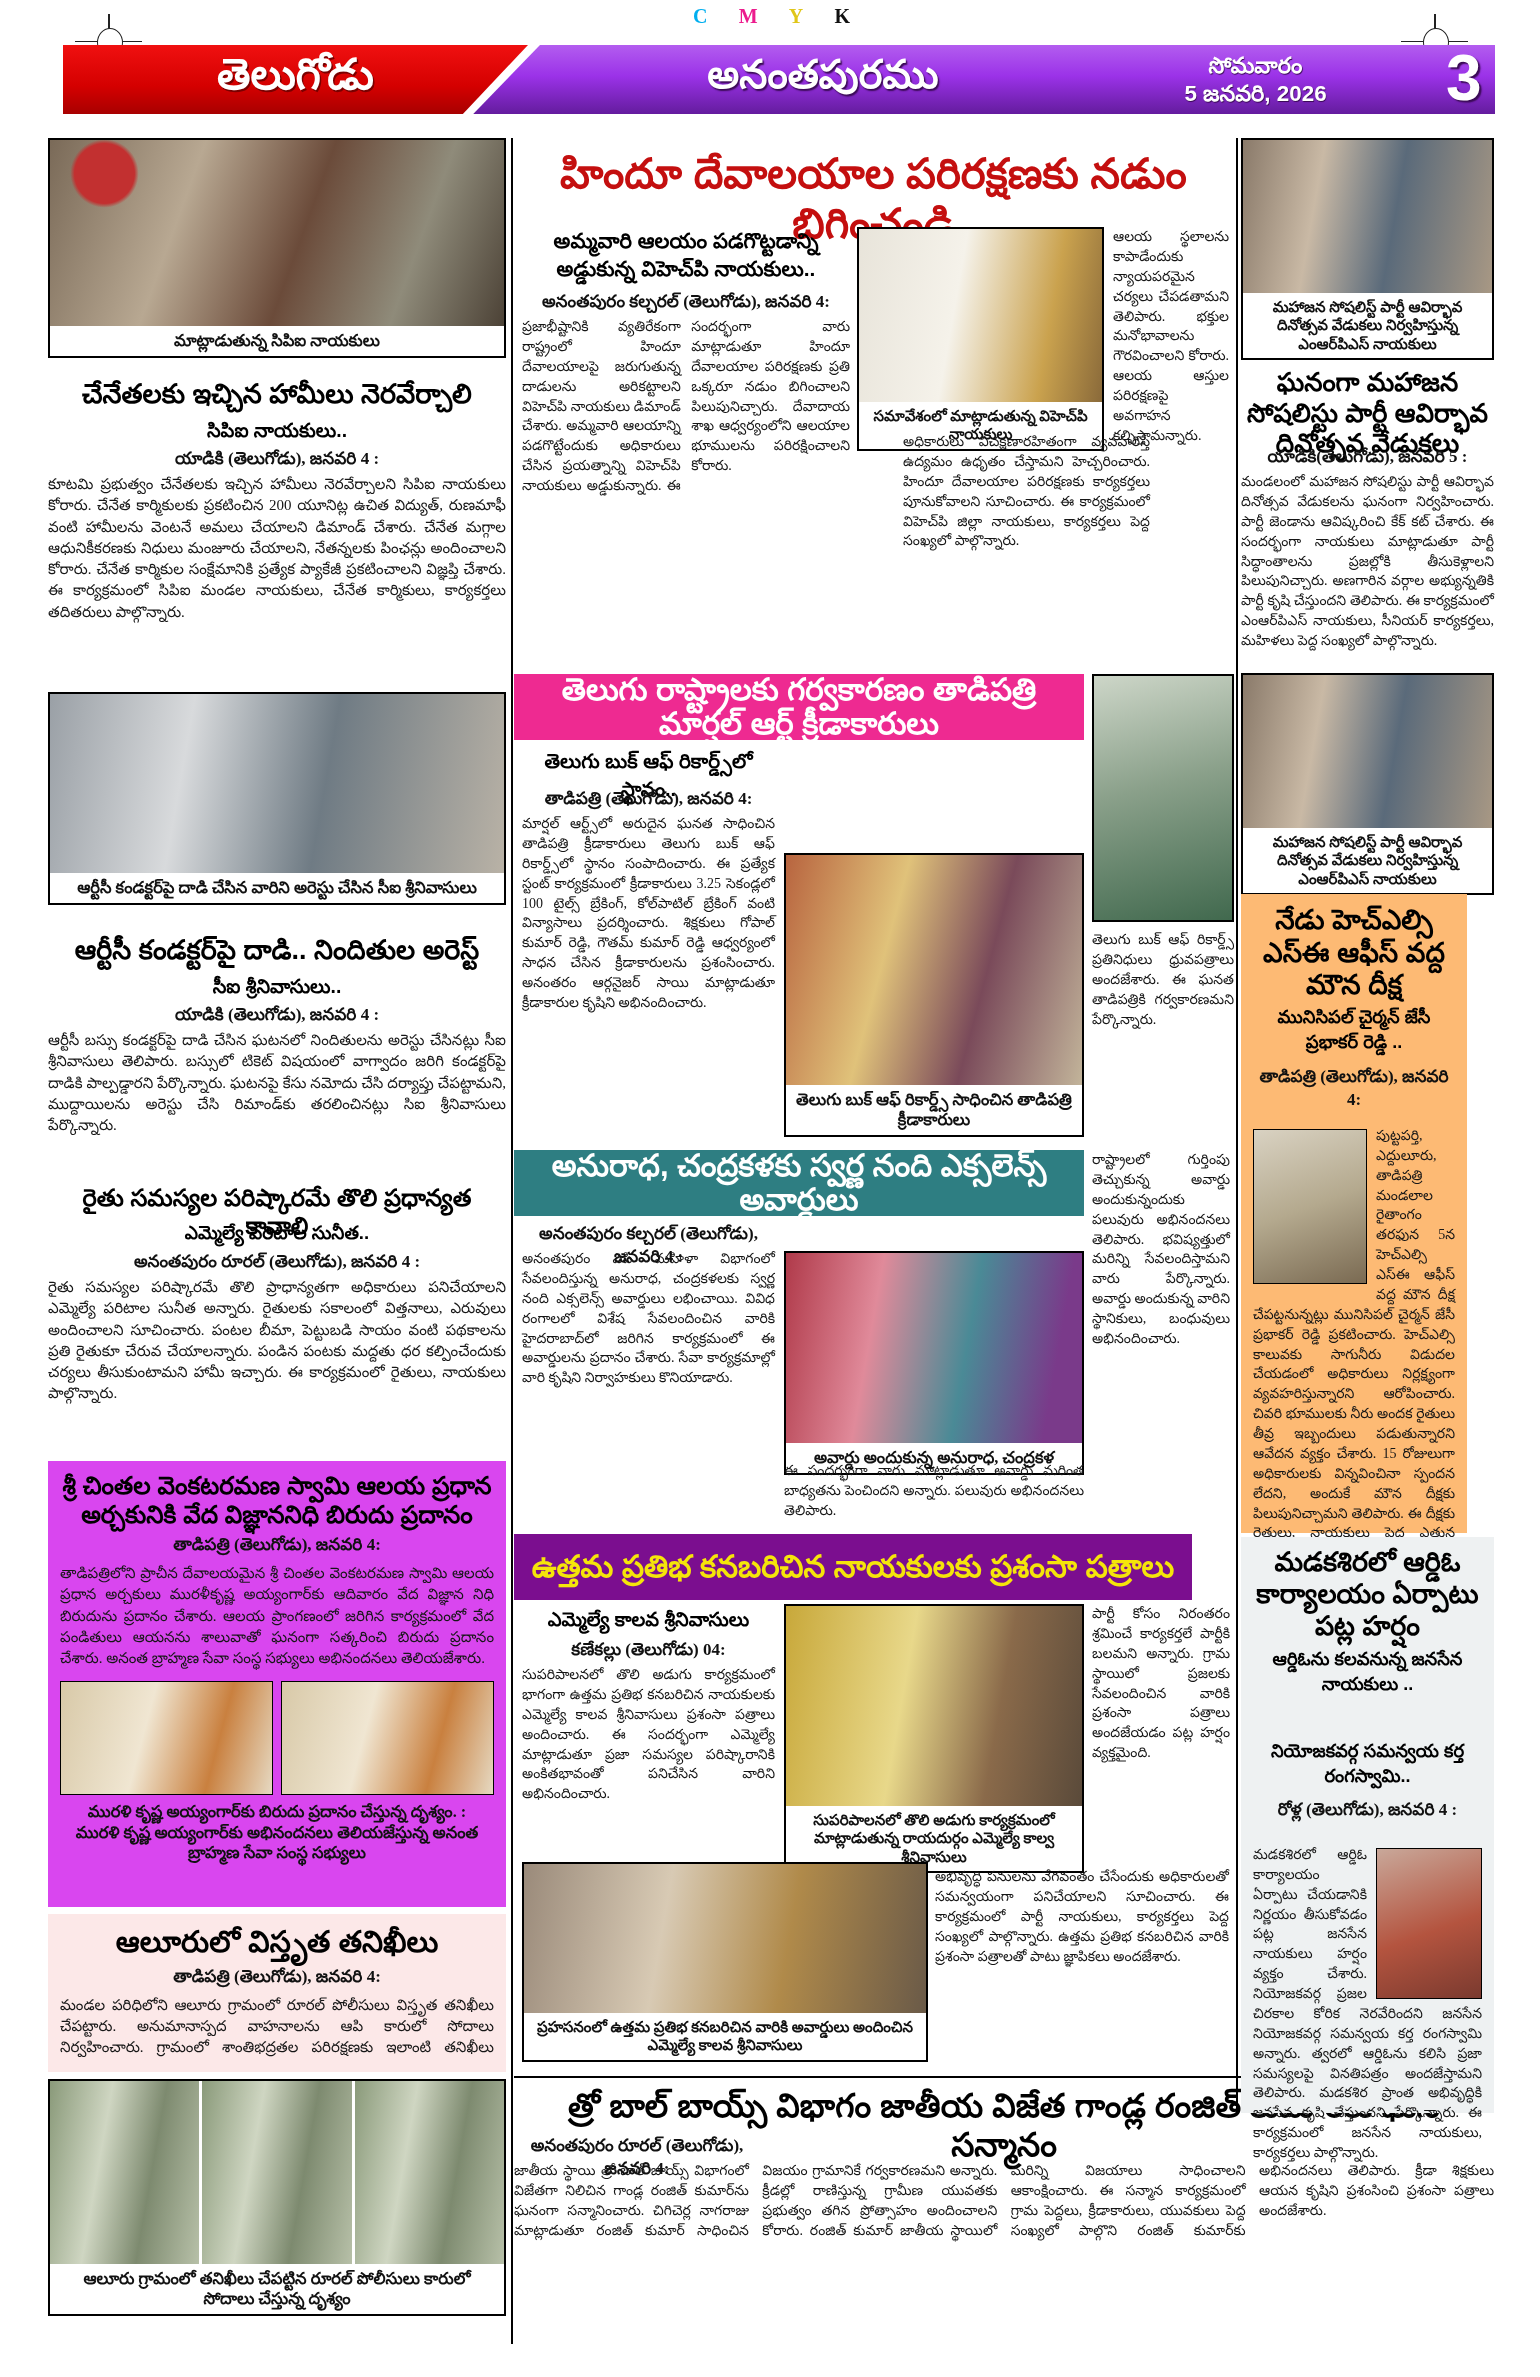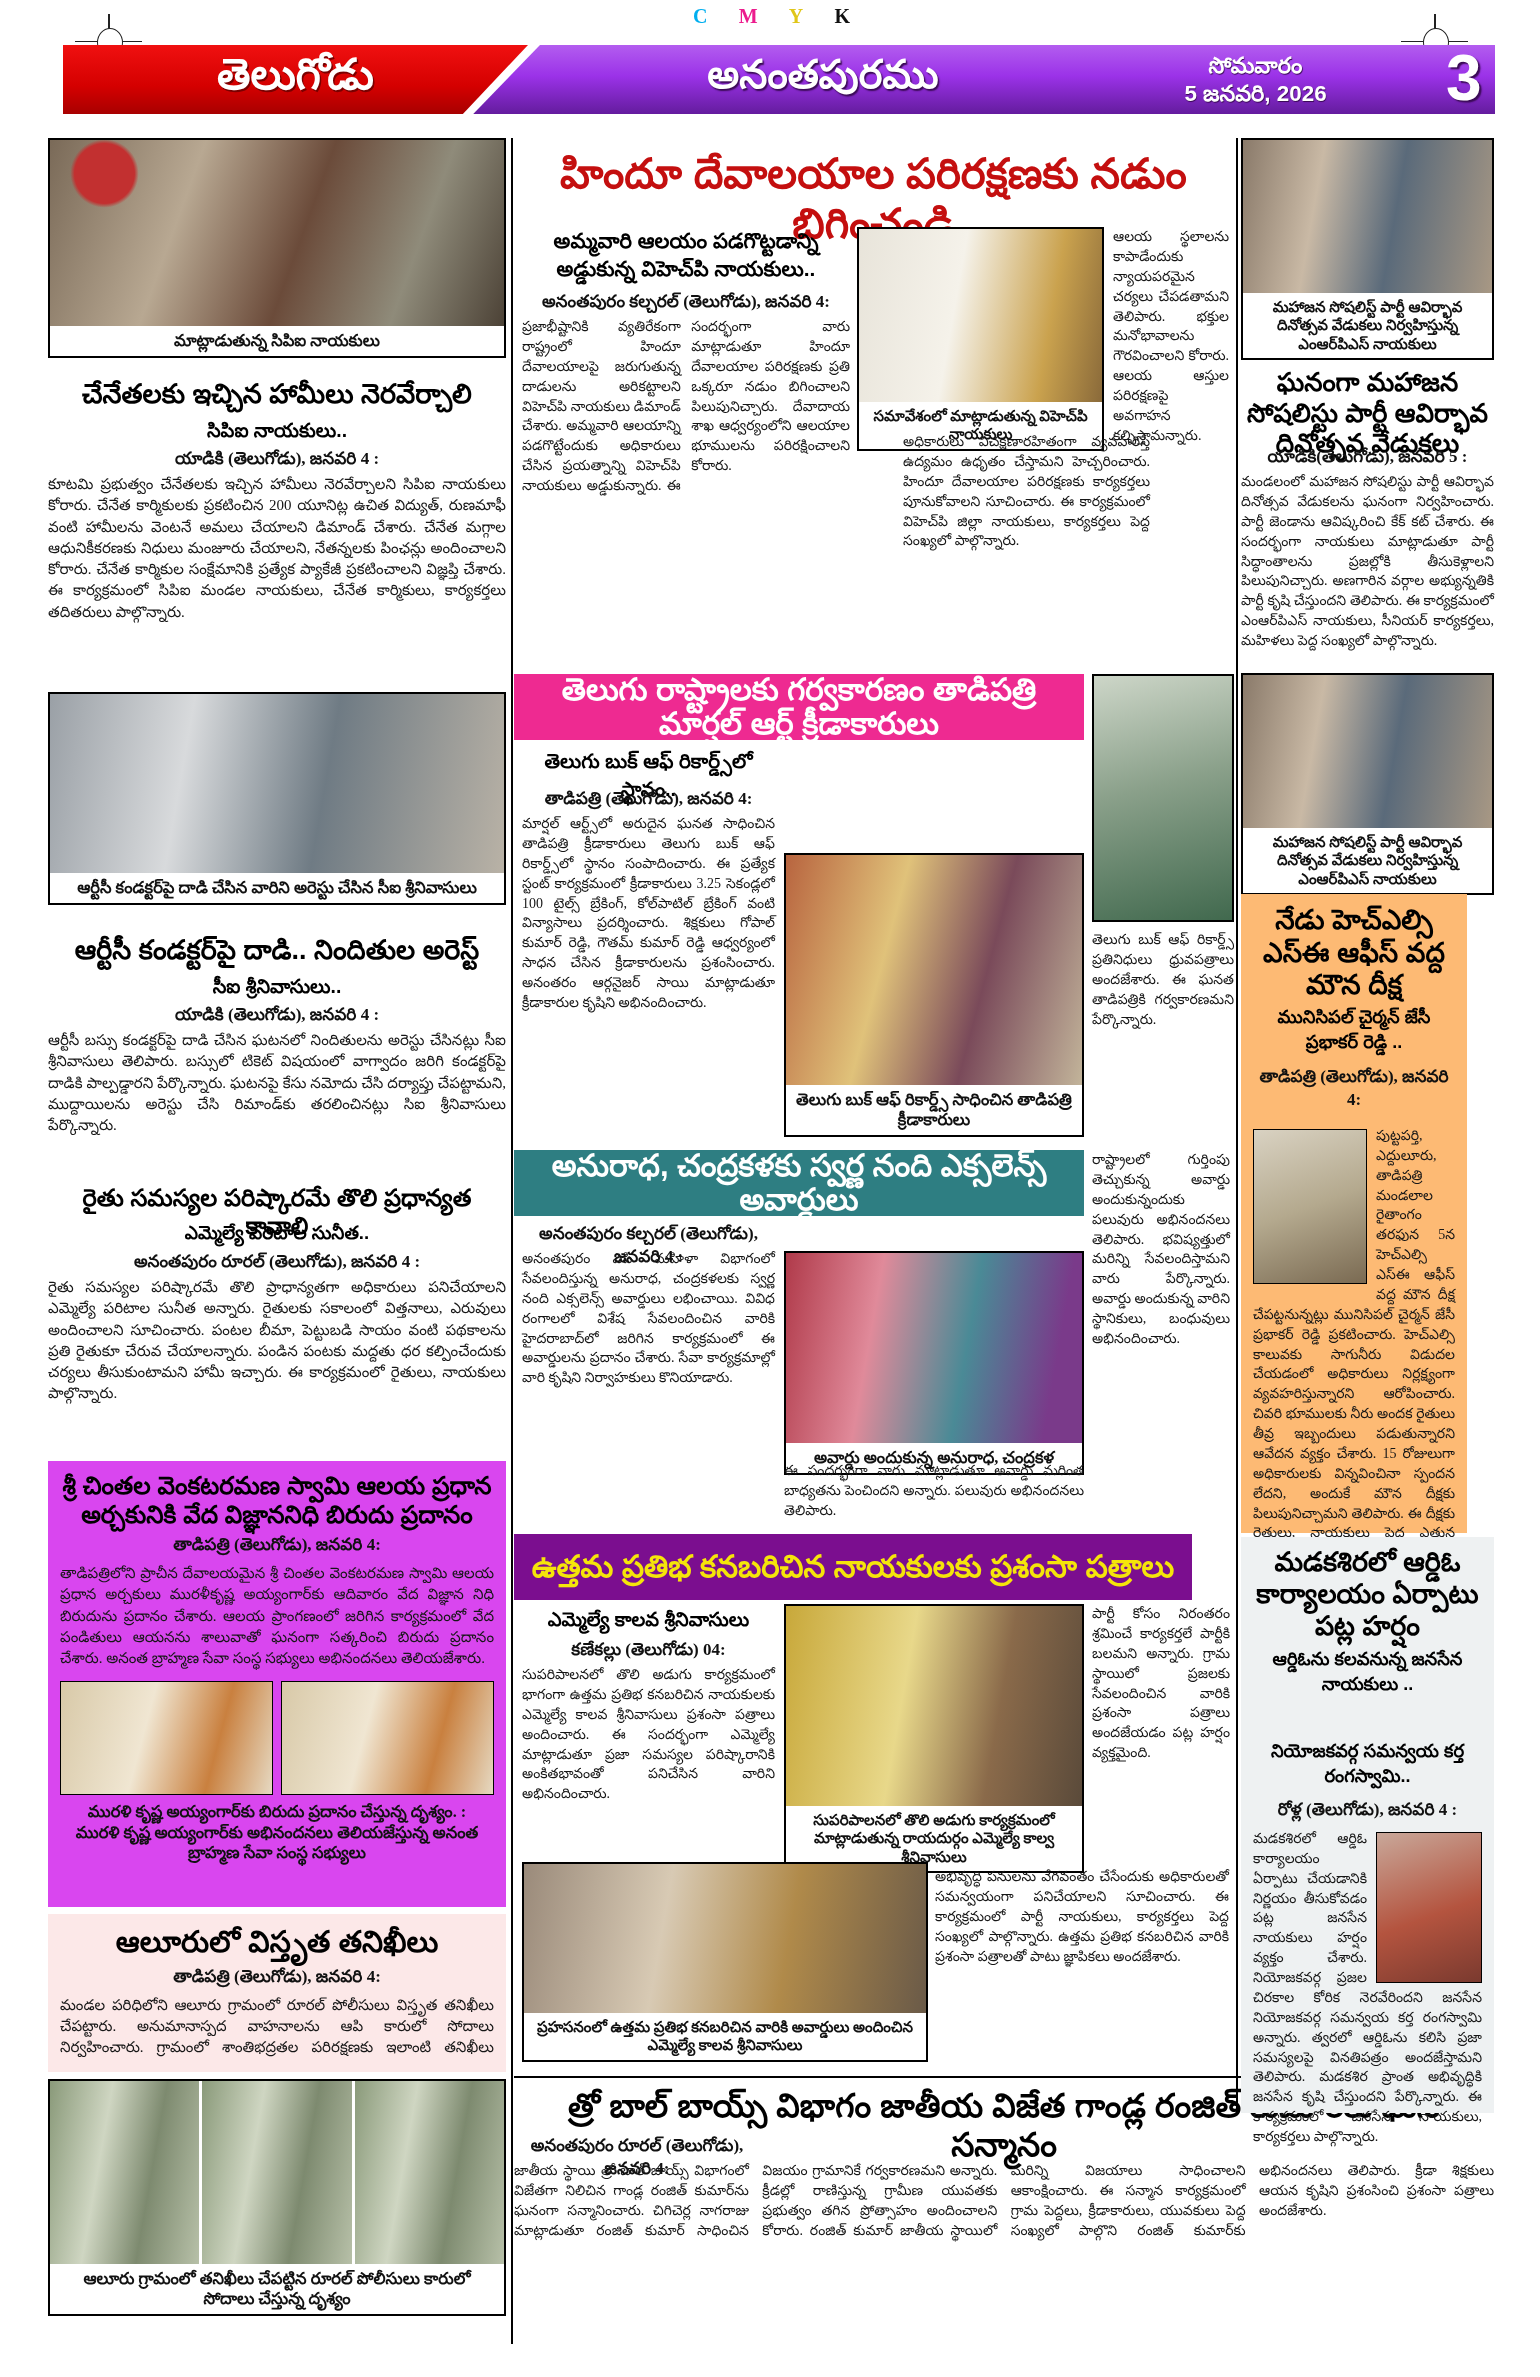--- a/index.html
+++ b/index.html
@@ -227,20 +227,20 @@
       <div class="float-l ph-pray" style="width:112px;height:153px;"></div>
       <span class="body" style="font-size:14px;display:block;">పుట్టపర్తి, ఎద్దులూరు, తాడిపత్రి మండలాల రైతాంగం తరఫున 5న హెచ్ఎల్సి ఎస్ఈ ఆఫీస్ వద్ద మౌన దీక్ష చేపట్టనున్నట్లు మునిసిపల్ చైర్మన్ జేసీ ప్రభాకర్ రెడ్డి ప్రకటించారు. హెచ్ఎల్సి కాలువకు సాగునీరు విడుదల చేయడంలో అధికారులు నిర్లక్ష్యంగా వ్యవహరిస్తున్నారని ఆరోపించారు. చివరి భూములకు నీరు అందక రైతులు తీవ్ర ఇబ్బందులు పడుతున్నారని ఆవేదన వ్యక్తం చేశారు. 15 రోజులుగా అధికారులకు విన్నవించినా స్పందన లేదని, అందుకే మౌన దీక్షకు పిలుపునిచ్చామని తెలిపారు. ఈ దీక్షకు రైతులు, నాయకులు పెద్ద ఎత్తున తరలిరావాలని కోరారు.</span>
     </div>
   </div>
 
   <div class="tint" style="left:1241px;top:1537px;width:253px;height:576px;background:#eef1f2;">
     <div class="headline" style="font-size:27px;">మడకశిరలో ఆర్డిఓ కార్యాలయం ఏర్పాటు పట్ల హర్షం</div>
     <div class="subhead" style="font-size:18px;margin-top:6px;">ఆర్డిఓను కలవనున్న జనసేన నాయకులు ..</div>
     <div class="subhead" style="font-size:18px;margin-top:42px;">నియోజకవర్గ సమన్వయ కర్త రంగస్వామి..</div>
     <div class="dateline" style="margin-top:9px;">రోళ్ల (తెలుగోడు), జనవరి 4 :</div>
-    <div style="margin-top:6px;">
+    <div style="margin-top:22px;">
       <div class="float-r ph-red" style="width:104px;height:149px;"></div>
       <span class="body" style="font-size:14px;display:block;">మడకశిరలో ఆర్డిఓ కార్యాలయం ఏర్పాటు చేయడానికి నిర్ణయం తీసుకోవడం పట్ల జనసేన నాయకులు హర్షం వ్యక్తం చేశారు. నియోజకవర్గ ప్రజల చిరకాల కోరిక నెరవేరిందని జనసేన నియోజకవర్గ సమన్వయ కర్త రంగస్వామి అన్నారు. త్వరలో ఆర్డిఓను కలిసి ప్రజా సమస్యలపై వినతిపత్రం అందజేస్తామని తెలిపారు. మడకశిర ప్రాంత అభివృద్ధికి జనసేన కృషి చేస్తుందని పేర్కొన్నారు. ఈ కార్యక్రమంలో జనసేన నాయకులు, కార్యకర్తలు పాల్గొన్నారు.</span>
     </div>
   </div>
 
 </div>
 
 
 </body></html>

